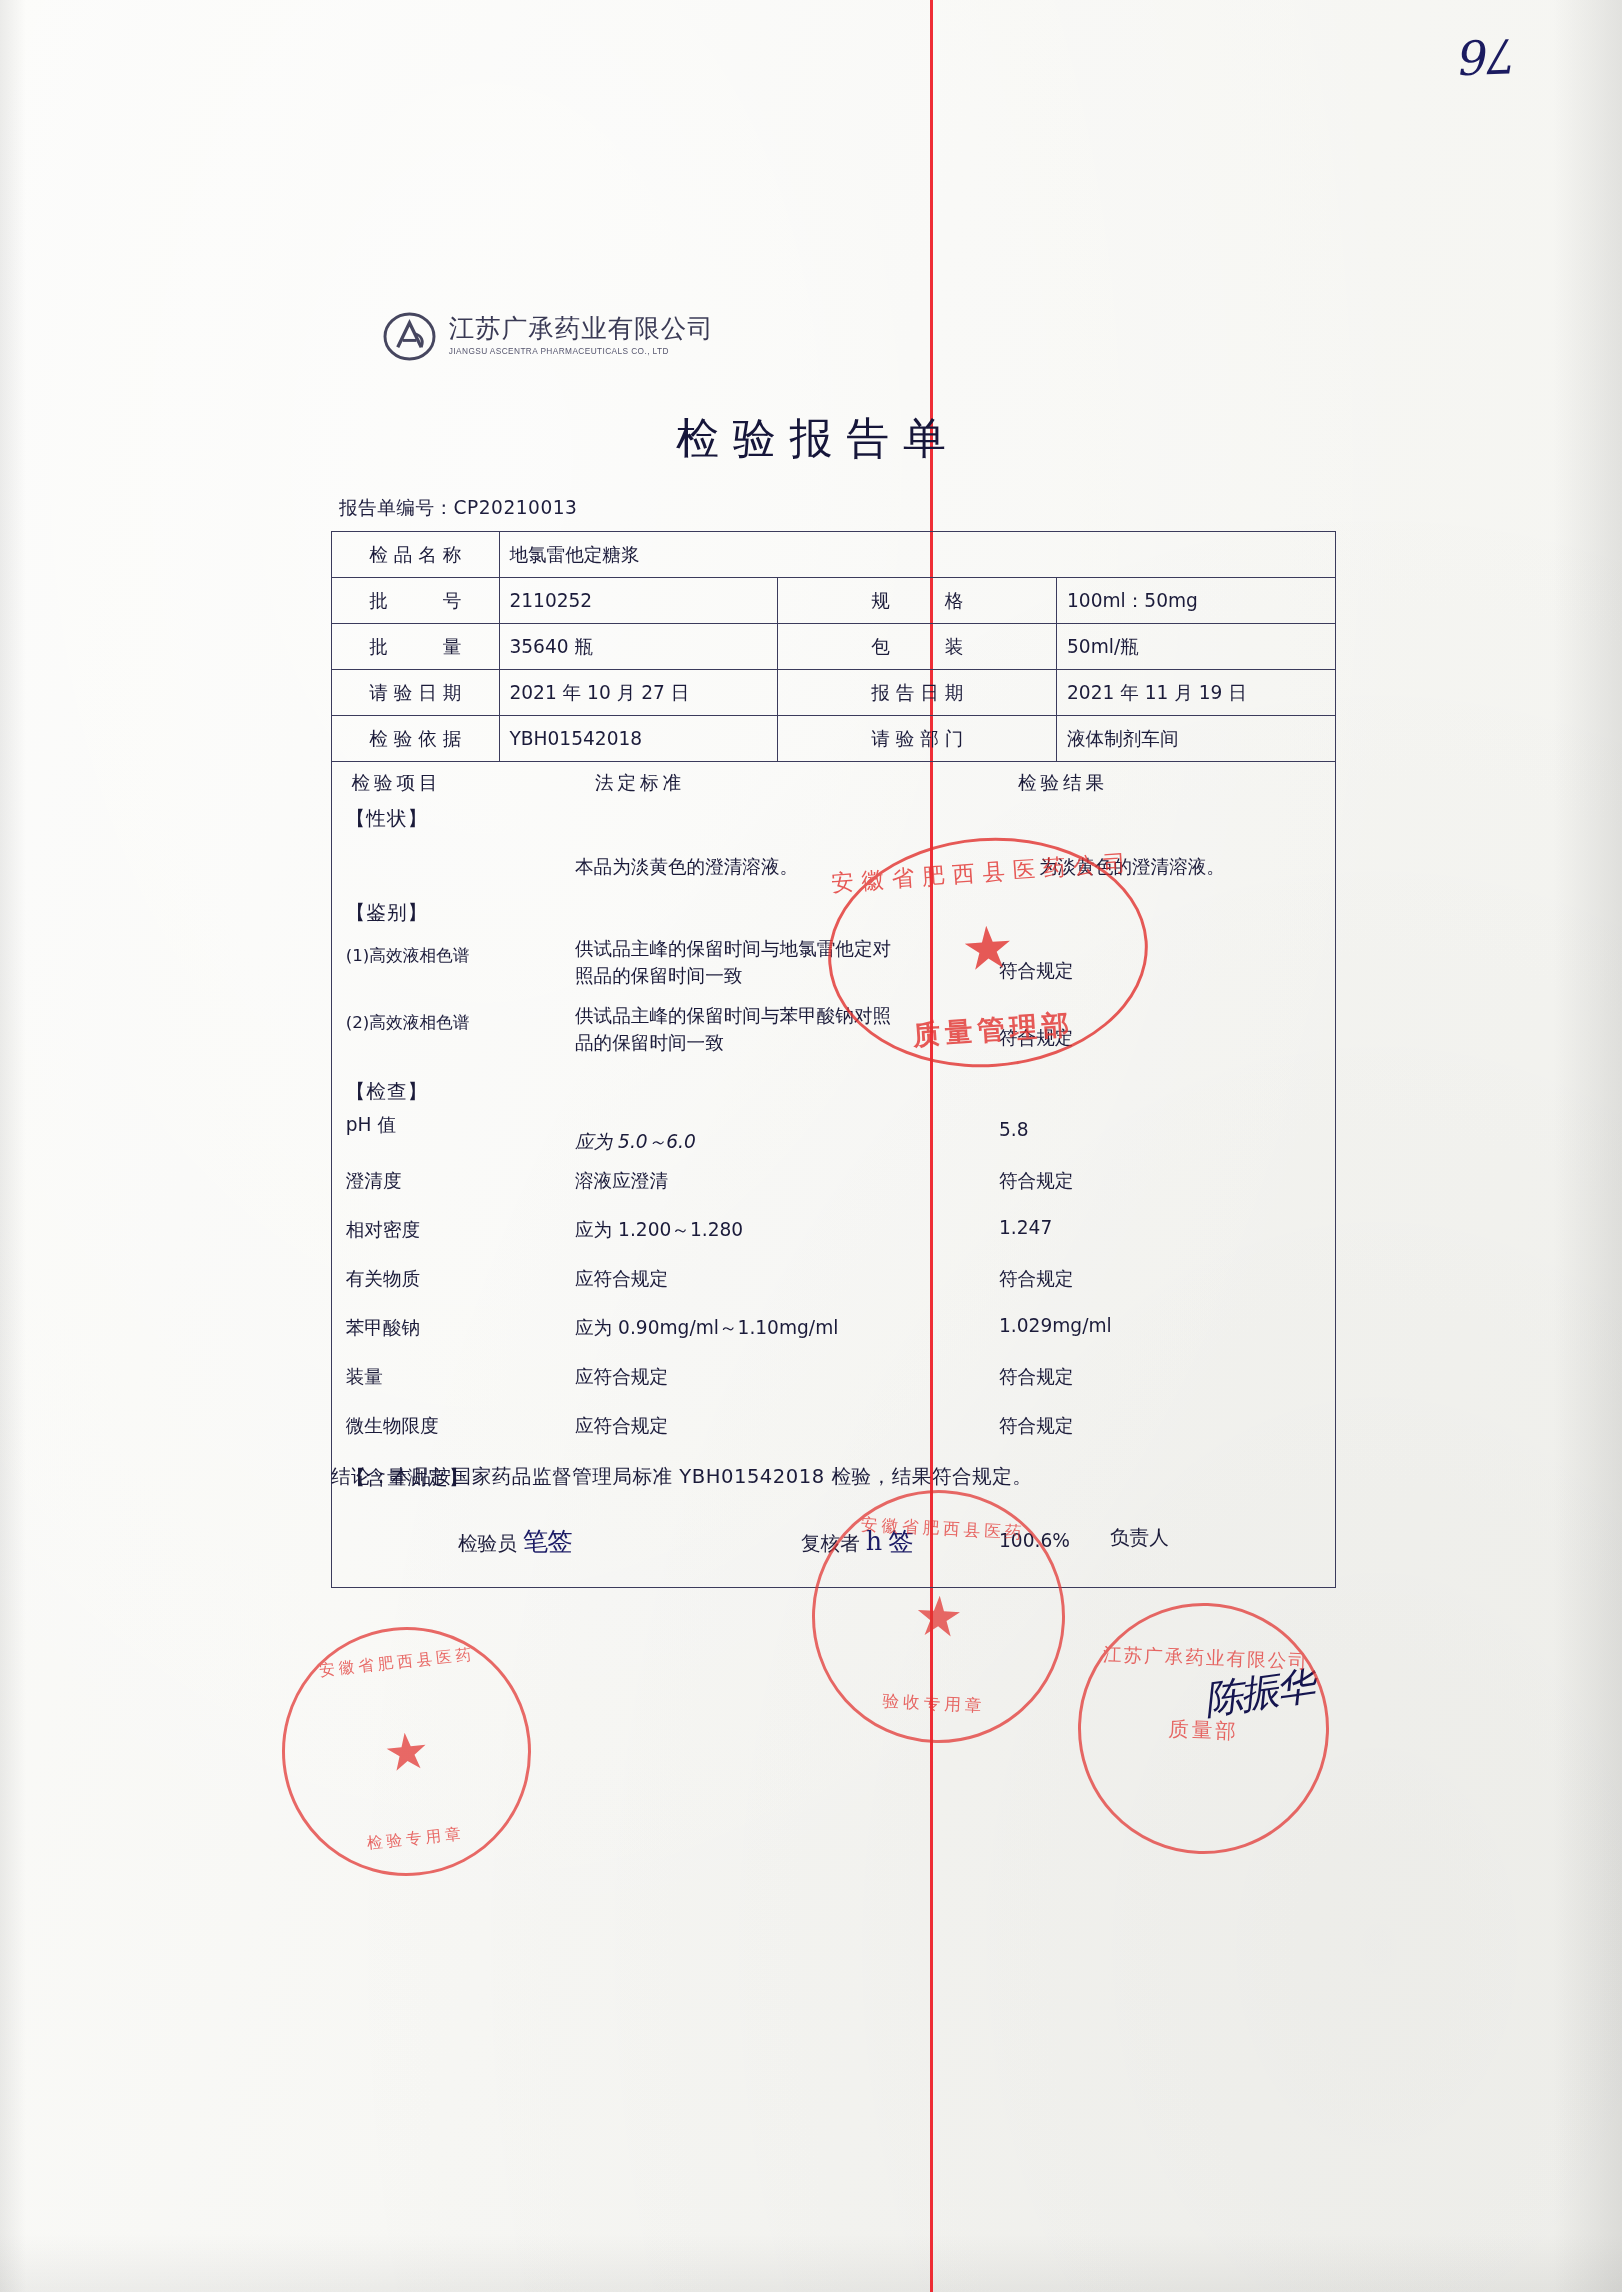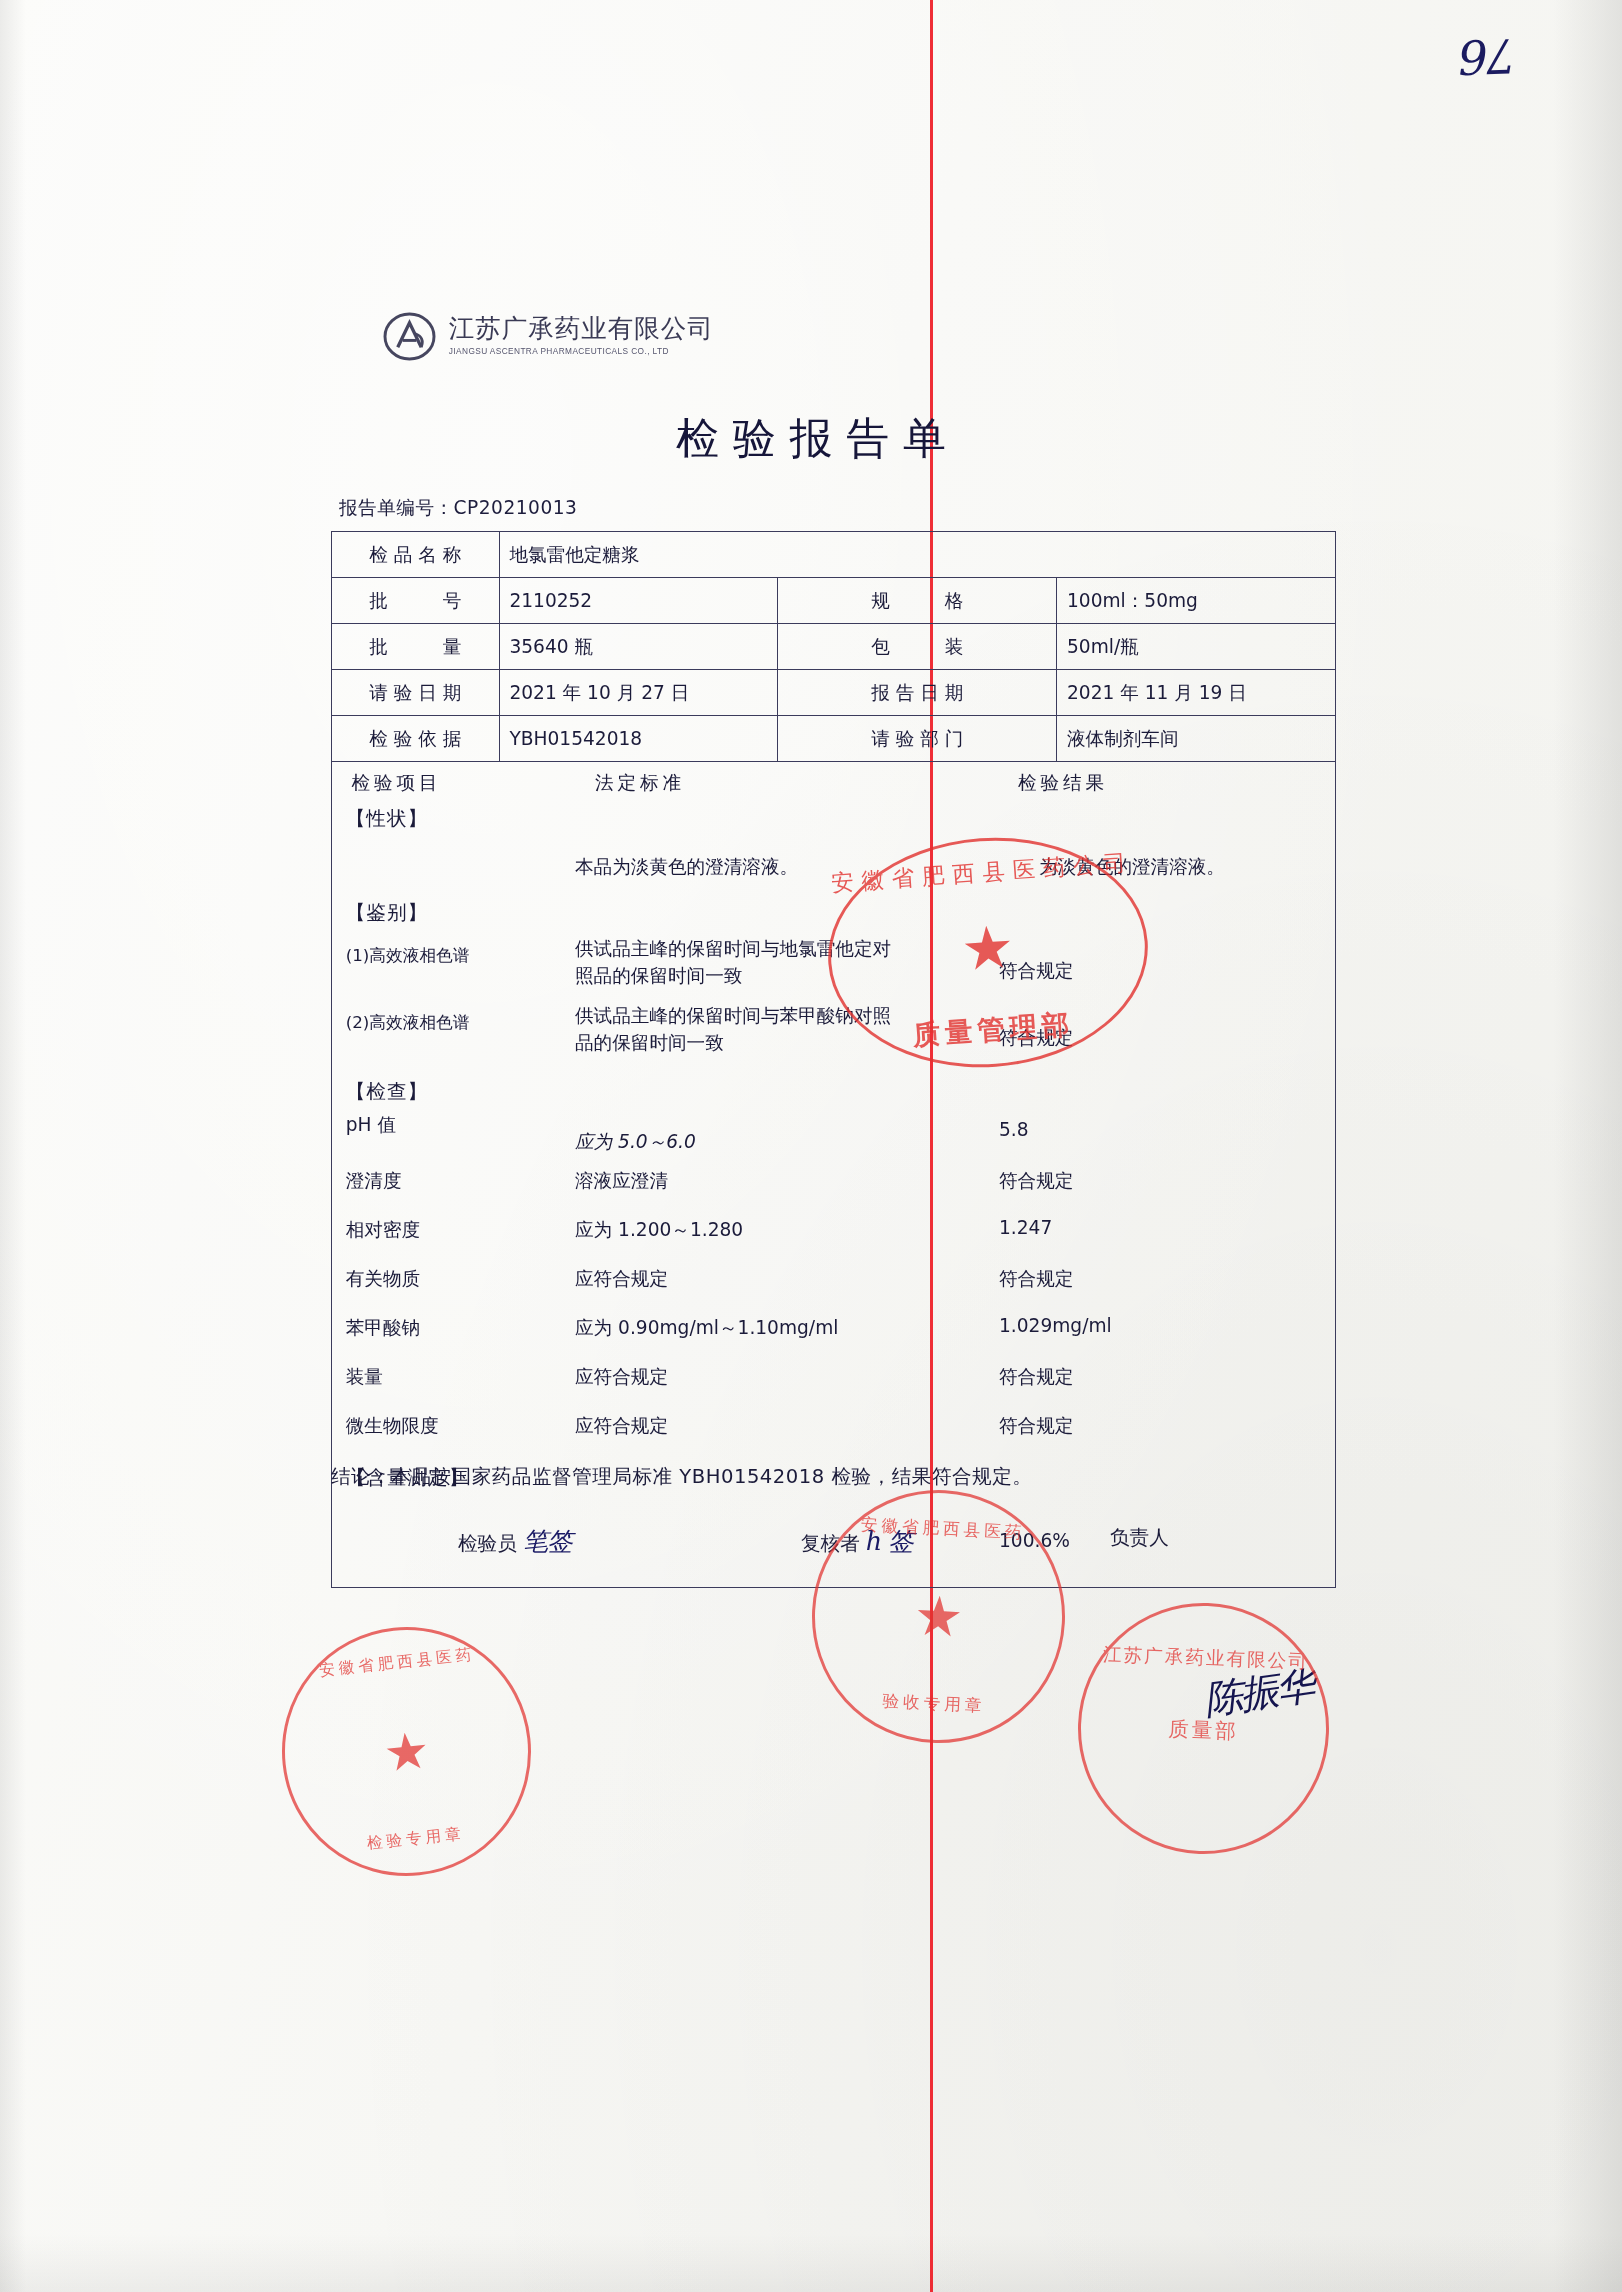--- a/index.html
+++ b/index.html
@@ -212,21 +212,20 @@
     width: 1005px;
     font-size: 19.6px;
     color: #1b1b3a;
   }
   .sign-item { position: absolute; white-space: nowrap; }
   .s-1 { left: 127px; }
   .s-2 { left: 470px; }
   .s-3 { left: 779px; }
   .hand {
     font-family: "DejaVu Serif", "Liberation Serif", serif;
-    font-style: italic;
     color: #1b1b65;
     font-size: 25.5px;
     margin-left: 5.9px;
     letter-spacing: -1px;
   }
 
   
   .stamp {
     position: absolute;
     border-radius: 50%;

